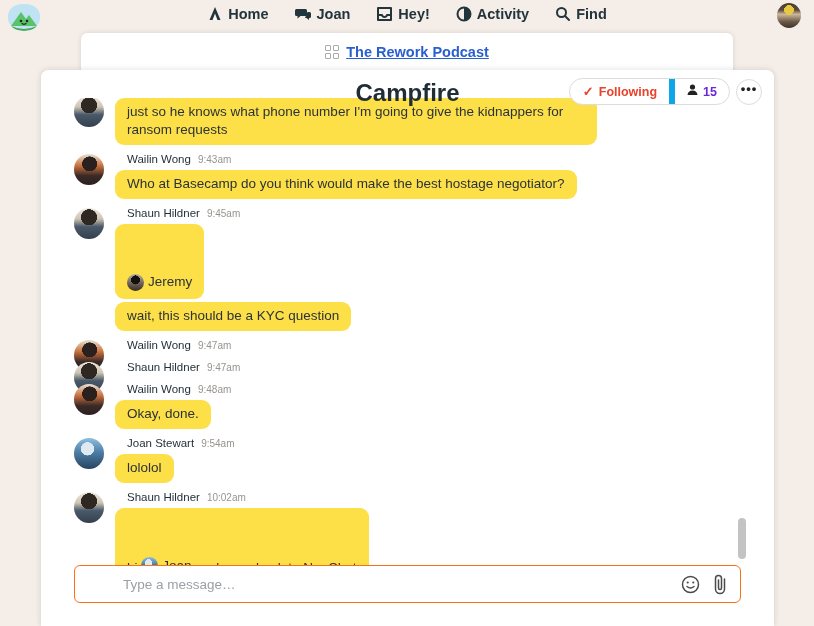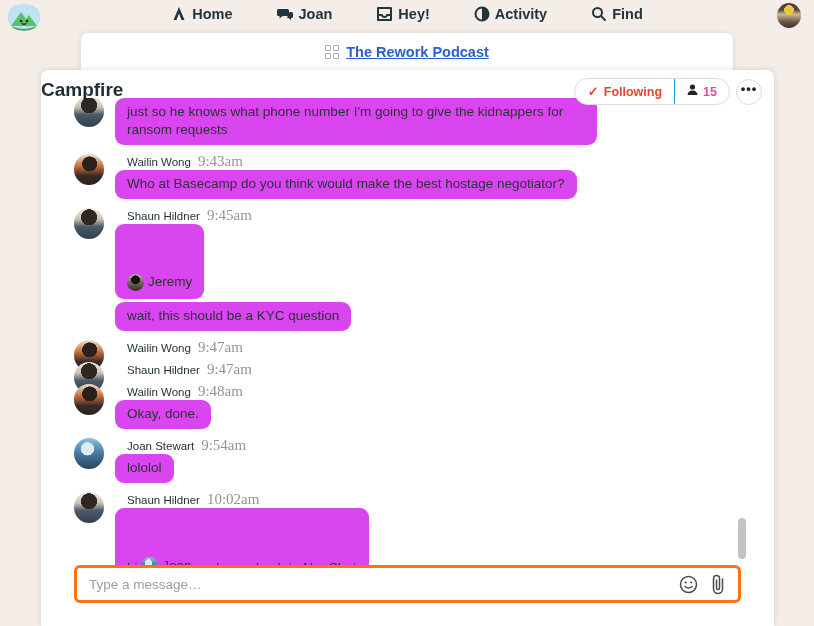--- a/index.html
+++ b/index.html
@@ -15,21 +15,21 @@
   
   .topnav { position: absolute; top: 0; left: 0; width: 814px; height: 32px; }
   .logo {
     position: absolute; left: 8px; top: 4px; width: 32px; height: 27px;
     border-radius: 45% 45% 48% 48%;
     background: #bfe3f2; overflow: hidden;
   }
   .logo svg { display: block; }
   .nav-items {
     position: absolute; left: 0; top: 0; width: 100%; height: 28px;
-    display: flex; justify-content: center; align-items: center; gap: 44px;
+    display: flex; justify-content: center; align-items: center; gap: 26px;
   }
   .nav-item {
     display: flex; align-items: center; gap: 5px;
     font-weight: bold; font-size: 14.5px; color: #22343c; cursor: pointer;
   }
   .nav-item svg { display: block; }
   .me-avatar {
     position: absolute; right: 13px; top: 3px; width: 24px; height: 25px;
     border-radius: 50%;
     background:
@@ -60,40 +60,40 @@
     position: absolute; left: 41px; top: 70px; width: 733px; height: 556px;
     background: #ffffff; border-radius: 8px 8px 0 0;
     box-shadow: 0 0 6px rgba(0,0,0,0.14);
     overflow: hidden;
   }
   .room-header {
     position: absolute; left: 0; top: 0; width: 100%; height: 28px;
     background: #ffffff; z-index: 3;
   }
   .room-title {
-    position: absolute; left: 0; right: 0; top: 9px; text-align: left;
-    font-size: 19px; font-weight: bold; color: #1f2d36;
+    position: absolute; left: 0; right: 0; top: 9px; text-align: center;
+    font-size: 24px; font-weight: bold; color: #1f2d36;
   }
   .room-controls {
     position: absolute; right: 12px; top: 8px; z-index: 4;
     display: flex; align-items: center; gap: 6px;
   }
   .follow-pill {
     display: flex; align-items: stretch; height: 27px;
     background: #fff; border: 1px solid #dcdcda; border-radius: 14px;
     overflow: hidden; font-size: 12.5px;
   }
   .follow-btn {
     display: flex; align-items: center; gap: 5px; padding: 0 12px 0 13px;
     color: #e8432c; font-weight: bold; cursor: pointer;
   }
   .check-glyph { font-size: 13px; }
   .members-btn {
     display: flex; align-items: center; gap: 5px; padding: 0 12px;
-    border-left: 1px solid #0ea5e9; color: #ec4899; font-weight: bold; cursor: pointer;
+    border-left: 6px solid #0ea5e9; color: #6d28d9; font-weight: bold; cursor: pointer;
   }
   .more-btn {
     width: 26px; height: 26px; border-radius: 50%; border: 1px solid #dcdcda;
     background: #fff; display: flex; align-items: center; justify-content: center;
     color: #222; font-size: 13px; font-weight: bold; letter-spacing: 1px;
     cursor: pointer; line-height: 0; padding-bottom: 6px;
   }
 
   
   .message-list {
@@ -119,46 +119,46 @@
       radial-gradient(circle at 45% 35%, #ddeaf2 0 25%, transparent 26%),
       linear-gradient(180deg, #8fc0de 0%, #4d7ea6 45%, #27445f 100%);
   }
   .av-jeremy {
     background:
       radial-gradient(circle at 50% 35%, #17110e 0 32%, transparent 33%),
       linear-gradient(180deg, #b9b2a8 0%, #6e6258 55%, #342c26 100%);
   }
   .msg-header { height: 14px; display: flex; align-items: baseline; gap: 7px; padding-left: 12px; }
   .msg-author { font-size: 11.5px; font-weight: normal; color: #1f2d36; }
-  .msg-time { font-size: 15px; color: #97948d; font-family: Liberation Serif, serif; }
+  .msg-time { font-size: 10px; color: #97948d; }
   .bubble {
     display: inline-block; clear: both;
-    background: #d946ef; border-radius: 9px;
+    background: #fde047; border-radius: 9px;
     padding: 5px 12px 6px 12px; margin-top: 3px;
     font-size: 13.5px; line-height: 18px; color: #2b3238;
     max-width: 482px;
   }
   .bubble-row { display: block; }
   .mention {
     display: inline-flex; align-items: center; gap: 4px;
     vertical-align: -3px; cursor: pointer; margin-top: 44px;
   }
   .mention .mini-av { width: 17px; height: 17px; border-radius: 50%; }
 
   
   .scroll-thumb {
     position: absolute; right: 28px; top: 448px; width: 8px; height: 41px;
     background: #c3c3c3; border-radius: 4px; z-index: 5; cursor: grab;
   }
 
   
   .composer {
     position: absolute; left: 33px; top: 495px; width: 667px; height: 38px;
-    border: 3px solid #f97316; border-radius: 6px; background: #fff;
-    display: flex; align-items: center; z-index: 4;
+    border: 1px solid #f97316; border-radius: 6px; background: #fff;
+    display: flex; align-items: center; z-index: 4; padding-left: 36px;
   }
   .composer input {
     flex: 1; border: none; outline: none; background: transparent;
     font-family: "Liberation Sans", sans-serif;
     font-size: 13.5px; color: #333; padding: 0 10px 0 12px;
   }
   .composer input::placeholder { color: #9aa0a4; }
   .composer-icons { display: flex; align-items: center; gap: 13px; padding-right: 13px; }
   .composer-icons svg { display: block; cursor: pointer; }
 </style>

